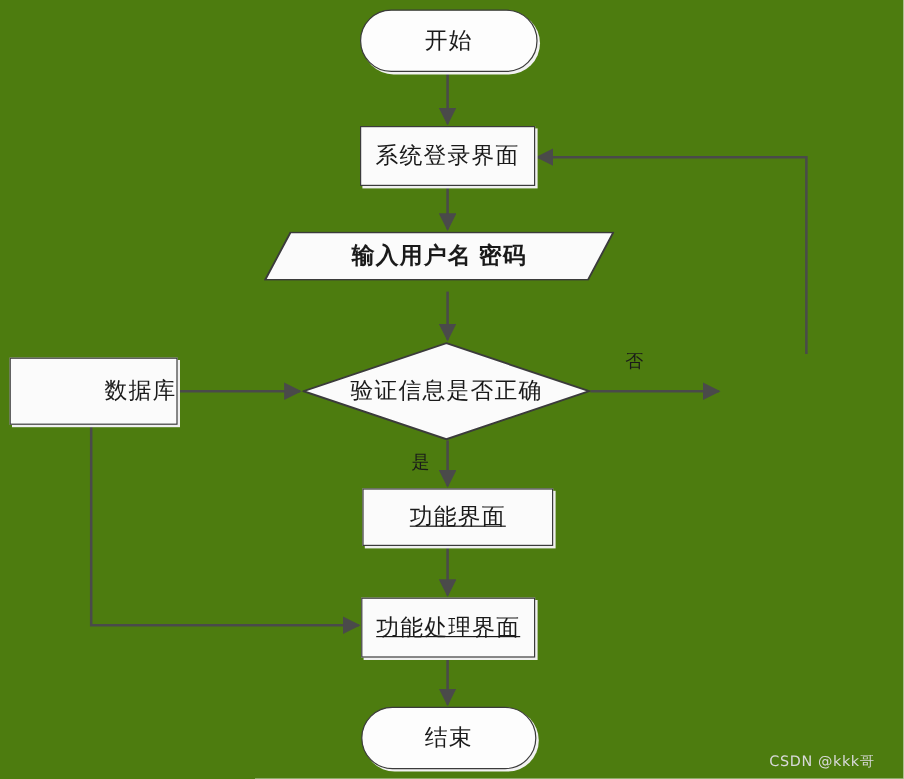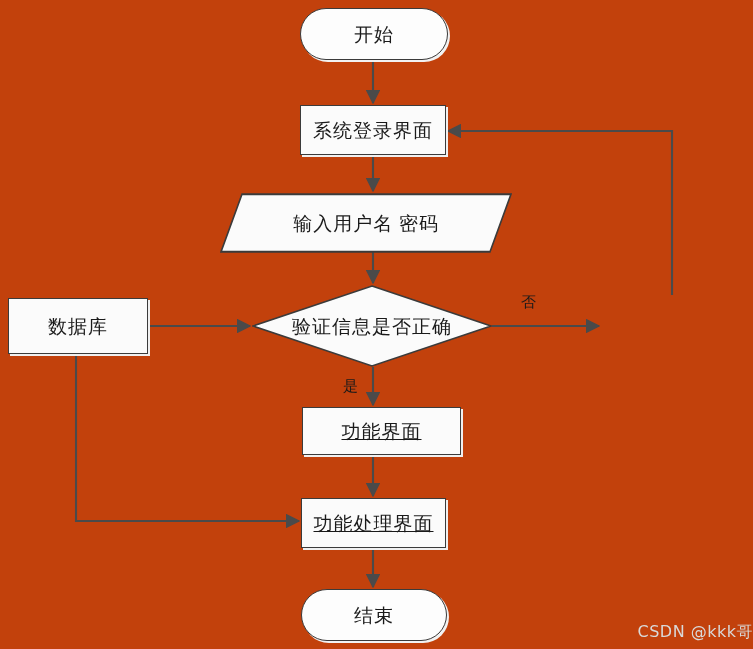--- a/index.html
+++ b/index.html
@@ -7,21 +7,21 @@
     padding: 0;
     background: #ffffff;
   }
   body {
     font-family: "Liberation Serif", "DejaVu Serif", serif;
   }
   #canvas {
     position: relative;
     width: 753px;
     height: 649px;
-    background: #c2410c;
+    background: #4d7c0f;
     overflow: hidden;
   }
   #edges {
     position: absolute;
     left: 0;
     top: 0;
     width: 753px;
     height: 649px;
   }
   .node {
@@ -71,23 +71,23 @@
   .edge-label {
     position: absolute;
     font-size: 15px;
     color: #1a1a1a;
     z-index: 5;
     line-height: 1;
     white-space: nowrap;
   }
   .watermark {
     position: absolute;
-    right: 0;
+    right: 24px;
     bottom: 6px;
-    font-size: 16px;
+    font-size: 12px;
     color: #d9d9d9;
     font-family: "DejaVu Sans", "Liberation Sans", sans-serif;
     letter-spacing: 0.5px;
     z-index: 6;
     white-space: nowrap;
   }
 </style>
 </head>
 <body>
 
@@ -125,35 +125,35 @@
   </svg>
 
   <div class="node stadium" style="left:300px; top:8px; width:148px; height:52px;">
     <span class="lbl">开始</span>
   </div>
 
   <div class="node rect" style="left:300px; top:105px; width:146px; height:50px;">
     <span class="lbl">系统登录界面</span>
   </div>
 
-  <div class="node io" style="left:220px; top:193px; width:292px; height:60px;">
+  <div class="node io" style="left:220px; top:193px; width:292px; height:41px;font-weight:bold;">
     <svg class="shape" viewBox="0 0 292 50" preserveAspectRatio="none">
       <polygon points="22,1 291,1 270,49 1,49" fill="#fbfbfb" stroke="#3b3b3b" stroke-width="1.6"></polygon>
     </svg>
     <span class="lbl">输入用户名 密码</span>
   </div>
 
   <div class="node diamond" style="left:252px; top:285px; width:240px; height:82px;">
     <svg class="shape" viewBox="0 0 240 82" preserveAspectRatio="none">
       <polygon points="120,1 239,41 120,81 1,41" fill="#fbfbfb" stroke="#3b3b3b" stroke-width="1.6"></polygon>
     </svg>
     <span class="lbl">验证信息是否正确</span>
   </div>
 
-  <div class="node rect" style="left:8px; top:298px; width:140px; height:56px;">
+  <div class="node rect" style="left:8px; top:298px; width:140px; height:56px;justify-content:flex-end;">
     <span class="lbl">数据库</span>
   </div>
 
 
   <div class="node rect" style="left:302px; top:407px; width:159px; height:48px;text-decoration:underline;">
     <span class="lbl">功能界面</span>
   </div>
 
   <div class="node rect" style="left:301px; top:498px; width:145px; height:50px;text-decoration:underline;">
     <span class="lbl">功能处理界面</span>

